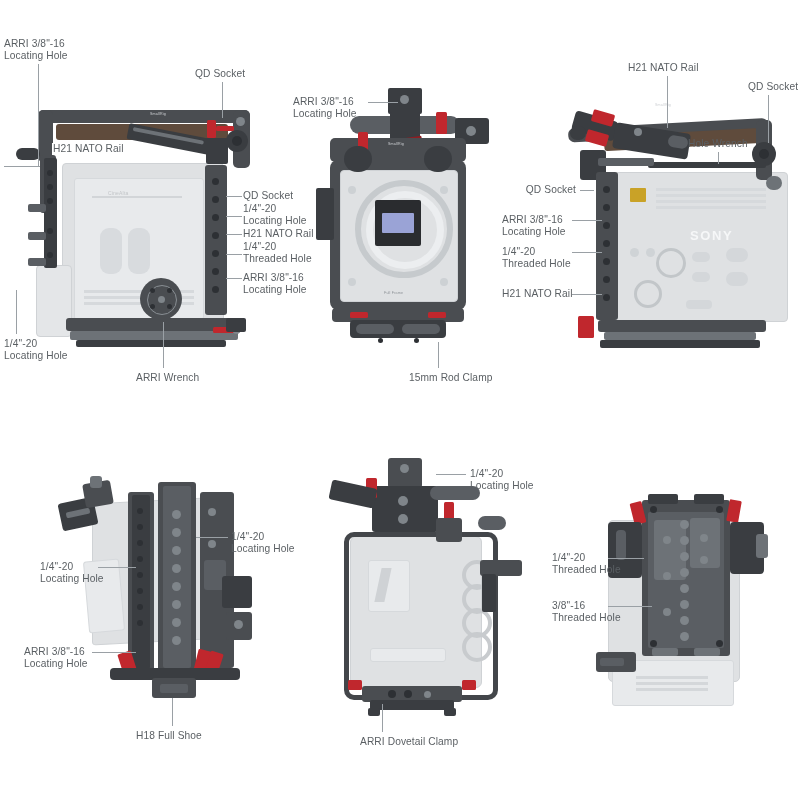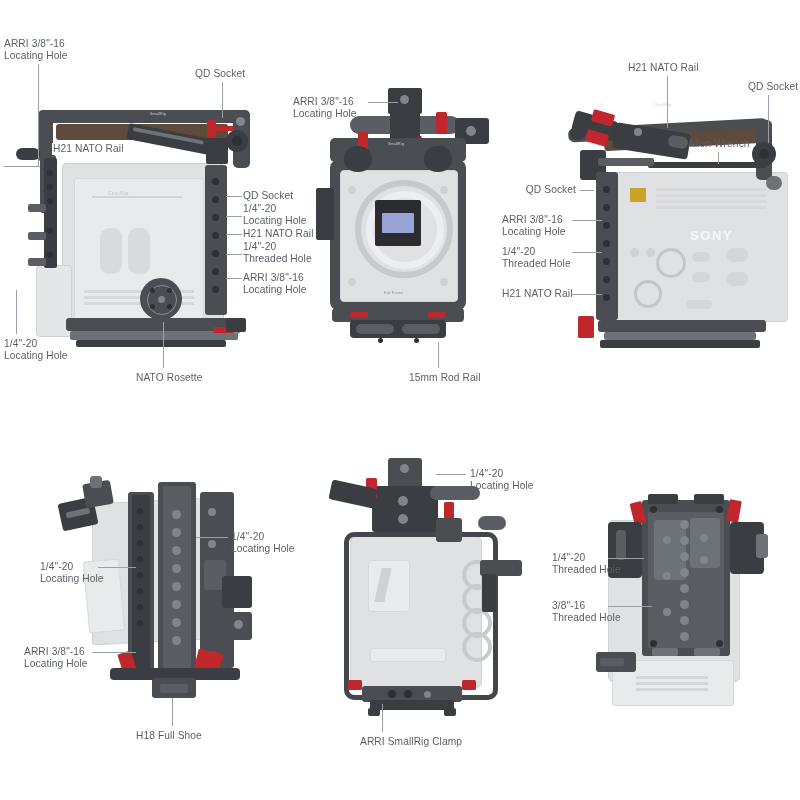--- a/index.html
+++ b/index.html
@@ -133,21 +133,21 @@
     <div class="lead h" style="left:226px;top:254px;width:16px;"></div>
 
     <div class="label" style="left:243px;top:272px;">ARRI 3/8"-16
 Locating Hole</div>
     <div class="lead h" style="left:226px;top:278px;width:16px;"></div>
 
     <div class="label" style="left:4px;top:338px;">1/4"-20
 Locating Hole</div>
     <div class="lead v" style="left:16px;top:290px;height:44px;"></div>
 
-    <div class="label" style="left:136px;top:372px;">NATO Rosette</div>
+    <div class="label" style="left:136px;top:372px;">ARRI Wrench</div>
     <div class="lead v" style="left:163px;top:322px;height:46px;"></div>
   </div>
 
   <div>
 
     <div class="pg cage" style="left:330px;top:160px;width:136px;height:150px;border-radius:8px;"></div>
     <div class="pg ghost" style="left:340px;top:170px;width:116px;height:130px;"></div>
     <div class="ring" style="left:355px;top:180px;width:86px;height:86px;border-color:#c6cacd;border-width:6px;"></div>
     <div class="ring" style="left:366px;top:191px;width:64px;height:64px;border-color:#eceef0;border-width:7px;"></div>
     <div class="pg" style="left:375px;top:200px;width:46px;height:46px;background:#2a2c2f;border-radius:2px;"></div>
@@ -179,21 +179,21 @@
     <div class="pg cage-m" style="left:402px;top:324px;width:38px;height:10px;border-radius:5px;"></div>
     <div class="pg red" style="left:350px;top:312px;width:18px;height:6px;"></div>
     <div class="pg red" style="left:428px;top:312px;width:18px;height:6px;"></div>
     <div class="hole" style="left:378px;top:338px;width:5px;height:5px;"></div>
     <div class="hole" style="left:414px;top:338px;width:5px;height:5px;"></div>
 
     <div class="label" style="left:293px;top:96px;">ARRI 3/8"-16
 Locating Hole</div>
     <div class="lead h" style="left:368px;top:102px;width:30px;"></div>
 
-    <div class="label" style="left:409px;top:372px;">15mm Rod Rail</div>
+    <div class="label" style="left:409px;top:372px;">15mm Rod Clamp</div>
     <div class="lead v" style="left:438px;top:342px;height:26px;"></div>
   </div>
 
   <div>
 
     <div class="pg ghost" style="left:614px;top:172px;width:172px;height:148px;"></div>
     <div class="brandbadge" style="left:630px;top:188px;width:16px;height:14px;"></div>
     <div class="sonytxt" style="left:690px;top:228px;color:#f6f7f8;">SONY</div>
     <div class="pg" style="left:656px;top:188px;width:110px;height:3px;background:#d6d9dc;"></div>
     <div class="pg" style="left:656px;top:194px;width:110px;height:3px;background:#d6d9dc;"></div>
@@ -242,21 +242,21 @@
     <div class="pg cage-d" style="left:600px;top:340px;width:160px;height:8px;"></div>
     <div class="pg red" style="left:578px;top:316px;width:16px;height:22px;"></div>
     <div class="pg cage-l" style="left:766px;top:176px;width:16px;height:14px;border-radius:7px;"></div>
 
     <div class="label" style="left:628px;top:62px;">H21 NATO Rail</div>
     <div class="lead v" style="left:667px;top:76px;height:52px;"></div>
 
     <div class="label" style="left:748px;top:81px;">QD Socket</div>
     <div class="lead v" style="left:768px;top:95px;height:48px;"></div>
 
-    <div class="label" style="left:688px;top:138px;">Allen Wrench</div>
+    <div class="label" style="left:688px;top:138px;">Hole Wrench</div>
     <div class="lead v" style="left:718px;top:152px;height:12px;"></div>
 
     <div class="label r" style="left:508px;top:184px;width:68px;">QD Socket</div>
     <div class="lead h" style="left:580px;top:190px;width:14px;"></div>
 
     <div class="label" style="left:502px;top:214px;">ARRI 3/8"-16
 Locating Hole</div>
     <div class="lead h" style="left:572px;top:220px;width:30px;"></div>
 
     <div class="label" style="left:502px;top:246px;">1/4"-20
@@ -366,21 +366,21 @@
     <div class="hole-l" style="left:424px;top:691px;width:7px;height:7px;"></div>
     <div class="pg cage-d" style="left:368px;top:708px;width:12px;height:8px;"></div>
     <div class="pg cage-d" style="left:444px;top:708px;width:12px;height:8px;"></div>
     <div class="pg red" style="left:348px;top:680px;width:14px;height:10px;"></div>
     <div class="pg red" style="left:462px;top:680px;width:14px;height:10px;"></div>
 
     <div class="label" style="left:470px;top:468px;">1/4"-20
 Locating Hole</div>
     <div class="lead h" style="left:436px;top:474px;width:30px;"></div>
 
-    <div class="label" style="left:360px;top:736px;">ARRI SmallRig Clamp</div>
+    <div class="label" style="left:360px;top:736px;">ARRI Dovetail Clamp</div>
     <div class="lead v" style="left:382px;top:704px;height:28px;"></div>
   </div>
 
   <div>
 
     <div class="pg ghost" style="left:608px;top:520px;width:130px;height:160px;border-radius:5px;"></div>
     <div class="pg ghost2" style="left:612px;top:660px;width:120px;height:44px;"></div>
     <div class="pg" style="left:636px;top:676px;width:72px;height:3px;background:#d4d7da;"></div>
     <div class="pg" style="left:636px;top:682px;width:72px;height:3px;background:#d4d7da;"></div>
     <div class="pg" style="left:636px;top:688px;width:72px;height:3px;background:#d4d7da;"></div>

